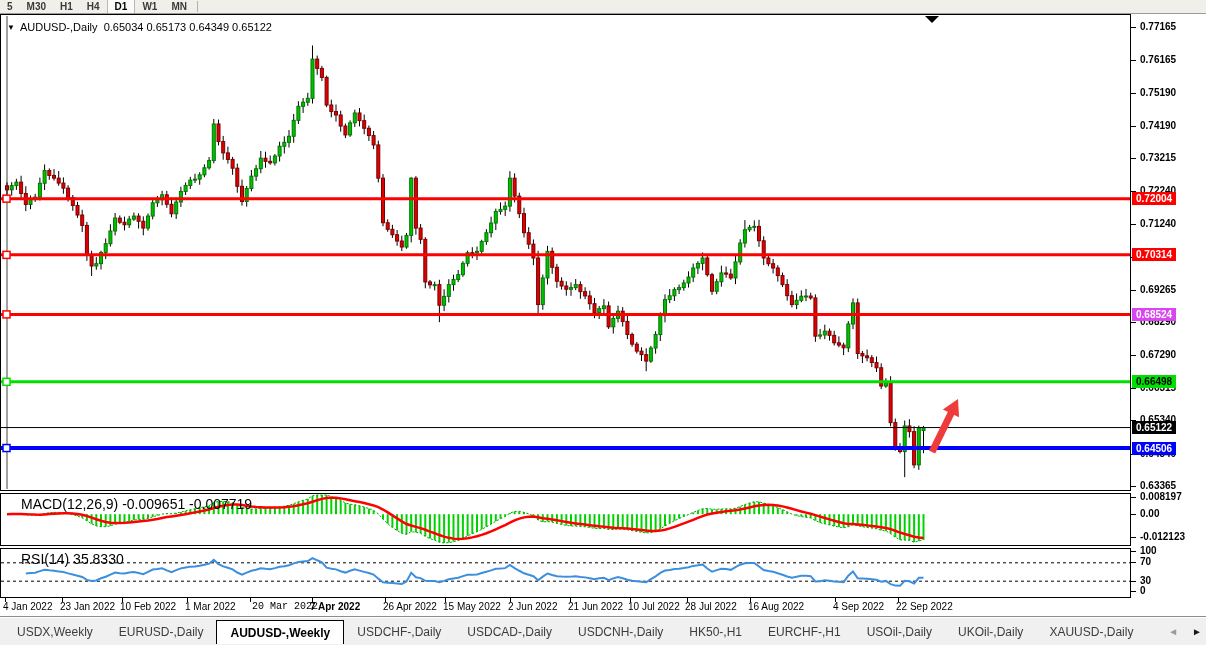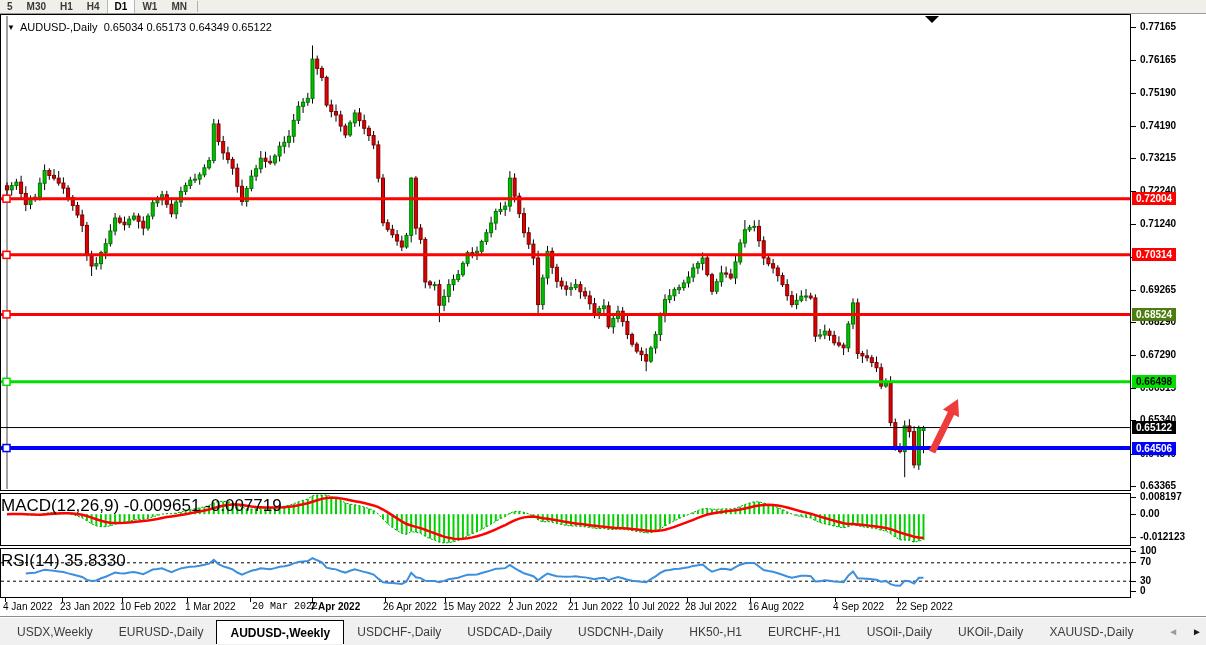--- a/index.html
+++ b/index.html
@@ -15,21 +15,21 @@
   .tb-sep{width:1px;background:#b0b0b0;margin:1px 3px;}
   
   .panel{position:absolute;left:0;background:#fff;border:1px solid #000;box-sizing:border-box;}
   .panel svg{position:absolute;left:0;top:0;}
   #main-panel{top:14px;width:1131px;height:477px;}
   #macd-panel{top:493px;width:1131px;height:53px;}
   #rsi-panel{top:548px;width:1131px;height:50px;}
   .chart-title{position:absolute;left:6px;top:6px;font-size:11px;color:#000;white-space:pre;
                display:flex;align-items:center;gap:5px;}
   .dd-icon{font-size:8px;color:#000;}
-  .ind-label{position:absolute;left:0;top:2px;font-size:17px;color:#000;white-space:pre;text-align:right;}
+  .ind-label{position:absolute;left:20px;top:2px;font-size:14px;color:#000;white-space:pre;text-align:right;}
   
   #price-axis{position:absolute;left:1131px;top:14px;width:75px;height:584px;background:#fff;}
   .ax-tick{position:absolute;left:0;width:5px;height:1px;background:#000;}
   .ax-label{position:absolute;left:9px;font-size:10px;font-weight:bold;color:#000;white-space:nowrap;}
   .px-box{position:absolute;left:1px;height:13px;display:flex;align-items:center;
           padding:0 4px;font-size:10px;font-weight:bold;white-space:nowrap;z-index:5;text-align:center;}
   
   #time-axis{position:absolute;left:0;top:598px;width:1206px;height:18px;background:#fff;}
   .t-label{position:absolute;top:3px;font-size:10px;color:#000;white-space:nowrap;}
   .t-tick{position:absolute;top:0;width:1px;height:4px;background:#000;}
@@ -719,21 +719,21 @@
     <div class="ax-tick" style="top: 373.88px;"></div>
     <div class="ax-label" style="top: 367.88px;">0.66315</div>
     <div class="ax-tick" style="top: 406.31px;"></div>
     <div class="ax-label" style="top: 400.31px;">0.65340</div>
     <div class="ax-tick" style="top: 439.571px;"></div>
     <div class="ax-label" style="top: 433.571px;">0.64340</div>
     <div class="ax-tick" style="top: 472px;"></div>
     <div class="ax-label" style="top: 466px;">0.63365</div>
     <div class="px-box" style="top: 178.159px; background: rgb(255, 0, 0); color: rgb(255, 255, 255);">0.72004</div>
     <div class="px-box" style="top: 234.37px; background: rgb(255, 0, 0); color: rgb(255, 255, 255);">0.70314</div>
-    <div class="px-box" style="top: 293.907px; background: #4d7c0f; color: rgb(255, 255, 255);">0.68524</div>
+    <div class="px-box" style="top: 293.907px; background: #d946ef; color: rgb(255, 255, 255);">0.68524</div>
     <div class="px-box" style="top: 361.294px; background: rgb(0, 224, 0); color: rgb(0, 0, 0);">0.66498</div>
     <div class="px-box" style="top: 427.549px; background: rgb(0, 0, 255); color: rgb(255, 255, 255);">0.64506</div>
     <div class="px-box" style="top: 407.061px; background: rgb(0, 0, 0); color: rgb(255, 255, 255);">0.65122</div>
     <div class="ax-tick" style="top: 483px;"></div>
     <div class="ax-label" style="top: 477px;">0.008197</div>
     <div class="ax-tick" style="top: 500px;"></div>
     <div class="ax-label" style="top: 494px;">0.00</div>
     <div class="ax-tick" style="top: 523px;"></div>
     <div class="ax-label" style="top: 517px;">-0.012123</div>
     <div class="ax-tick" style="top: 537px;"></div>

